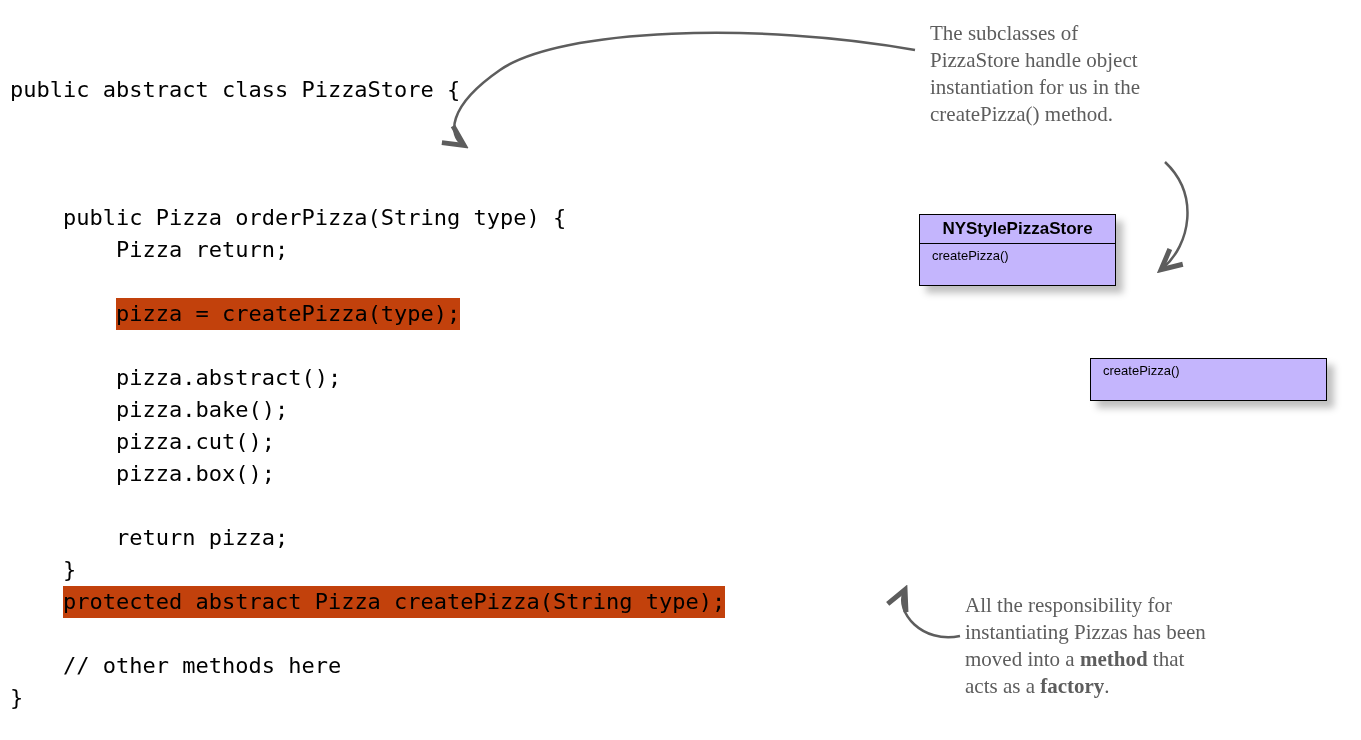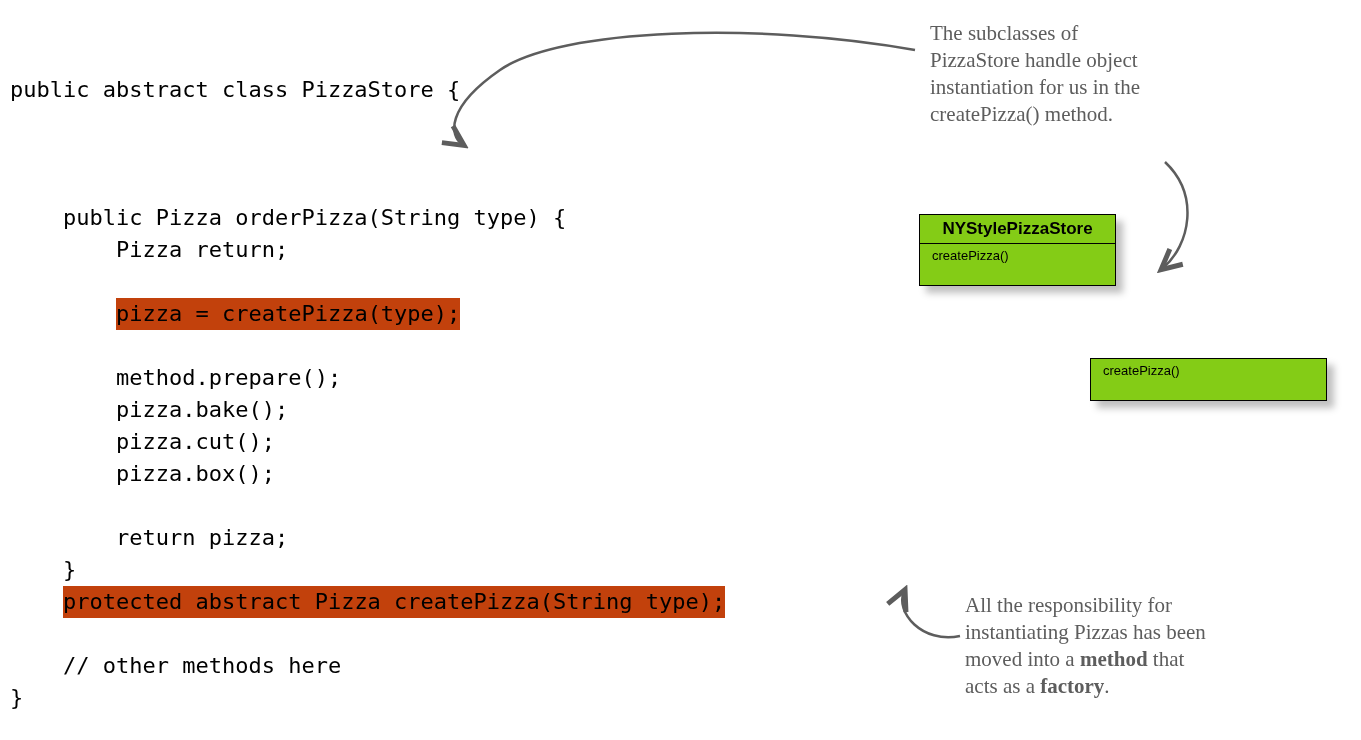--- a/index.html
+++ b/index.html
@@ -6,42 +6,42 @@
   .page{position:relative;width:1361px;height:740px}
 
   
   .code{position:absolute;left:10px;top:52px;font-size:22px;line-height:32px;white-space:pre;color:#000}
   .code .hl{background:#c2410c;display:inline-block}
 
   
   .hand{position:absolute;font-family:"Comic Sans MS","Segoe Script","Bradley Hand",cursive;color:#5d5d5d;font-size:21px;line-height:27px}
 
   
-  .cls{position:absolute;border:1.5px solid #000;background:#84cc16;box-shadow:7px 7px 7px rgba(0,0,0,.25);font-family:Arial,Helvetica,sans-serif}
+  .cls{position:absolute;border:1.5px solid #000;background:#c4b5fd;box-shadow:7px 7px 7px rgba(0,0,0,.25);font-family:Arial,Helvetica,sans-serif}
   .cls .t{font-weight:bold;text-align:center;padding:4px 12px;border-bottom:1.5px solid #000;font-size:17px}
   .cls .m{padding:4px 12px 22px;font-size:13px}
 
   
   svg.arrows{position:absolute;left:0;top:0;width:1361px;height:740px;pointer-events:none}
 </style>
 </head>
 <body>
 
 <div class="page">
 
   <pre class="code"><span>public abstract class PizzaStore {</span>
 <span></span>
 <span></span>
 <span></span>
 <span>    public Pizza orderPizza(String type) {</span>
 <span>        Pizza return;</span>
 <span></span>
 <span>        </span><span class="hl">pizza = createPizza(type);</span>
 <span></span>
-<span>        method.prepare();</span>
+<span>        pizza.abstract();</span>
 <span>        pizza.bake();</span>
 <span>        pizza.cut();</span>
 <span>        pizza.box();</span>
 <span></span>
 <span>        return pizza;</span>
 <span>    }</span>
 <span>    </span><span class="hl">protected abstract Pizza createPizza(String type);</span>
 <span></span>
 <span>    // other methods here</span>
 <span>}</span></pre>

